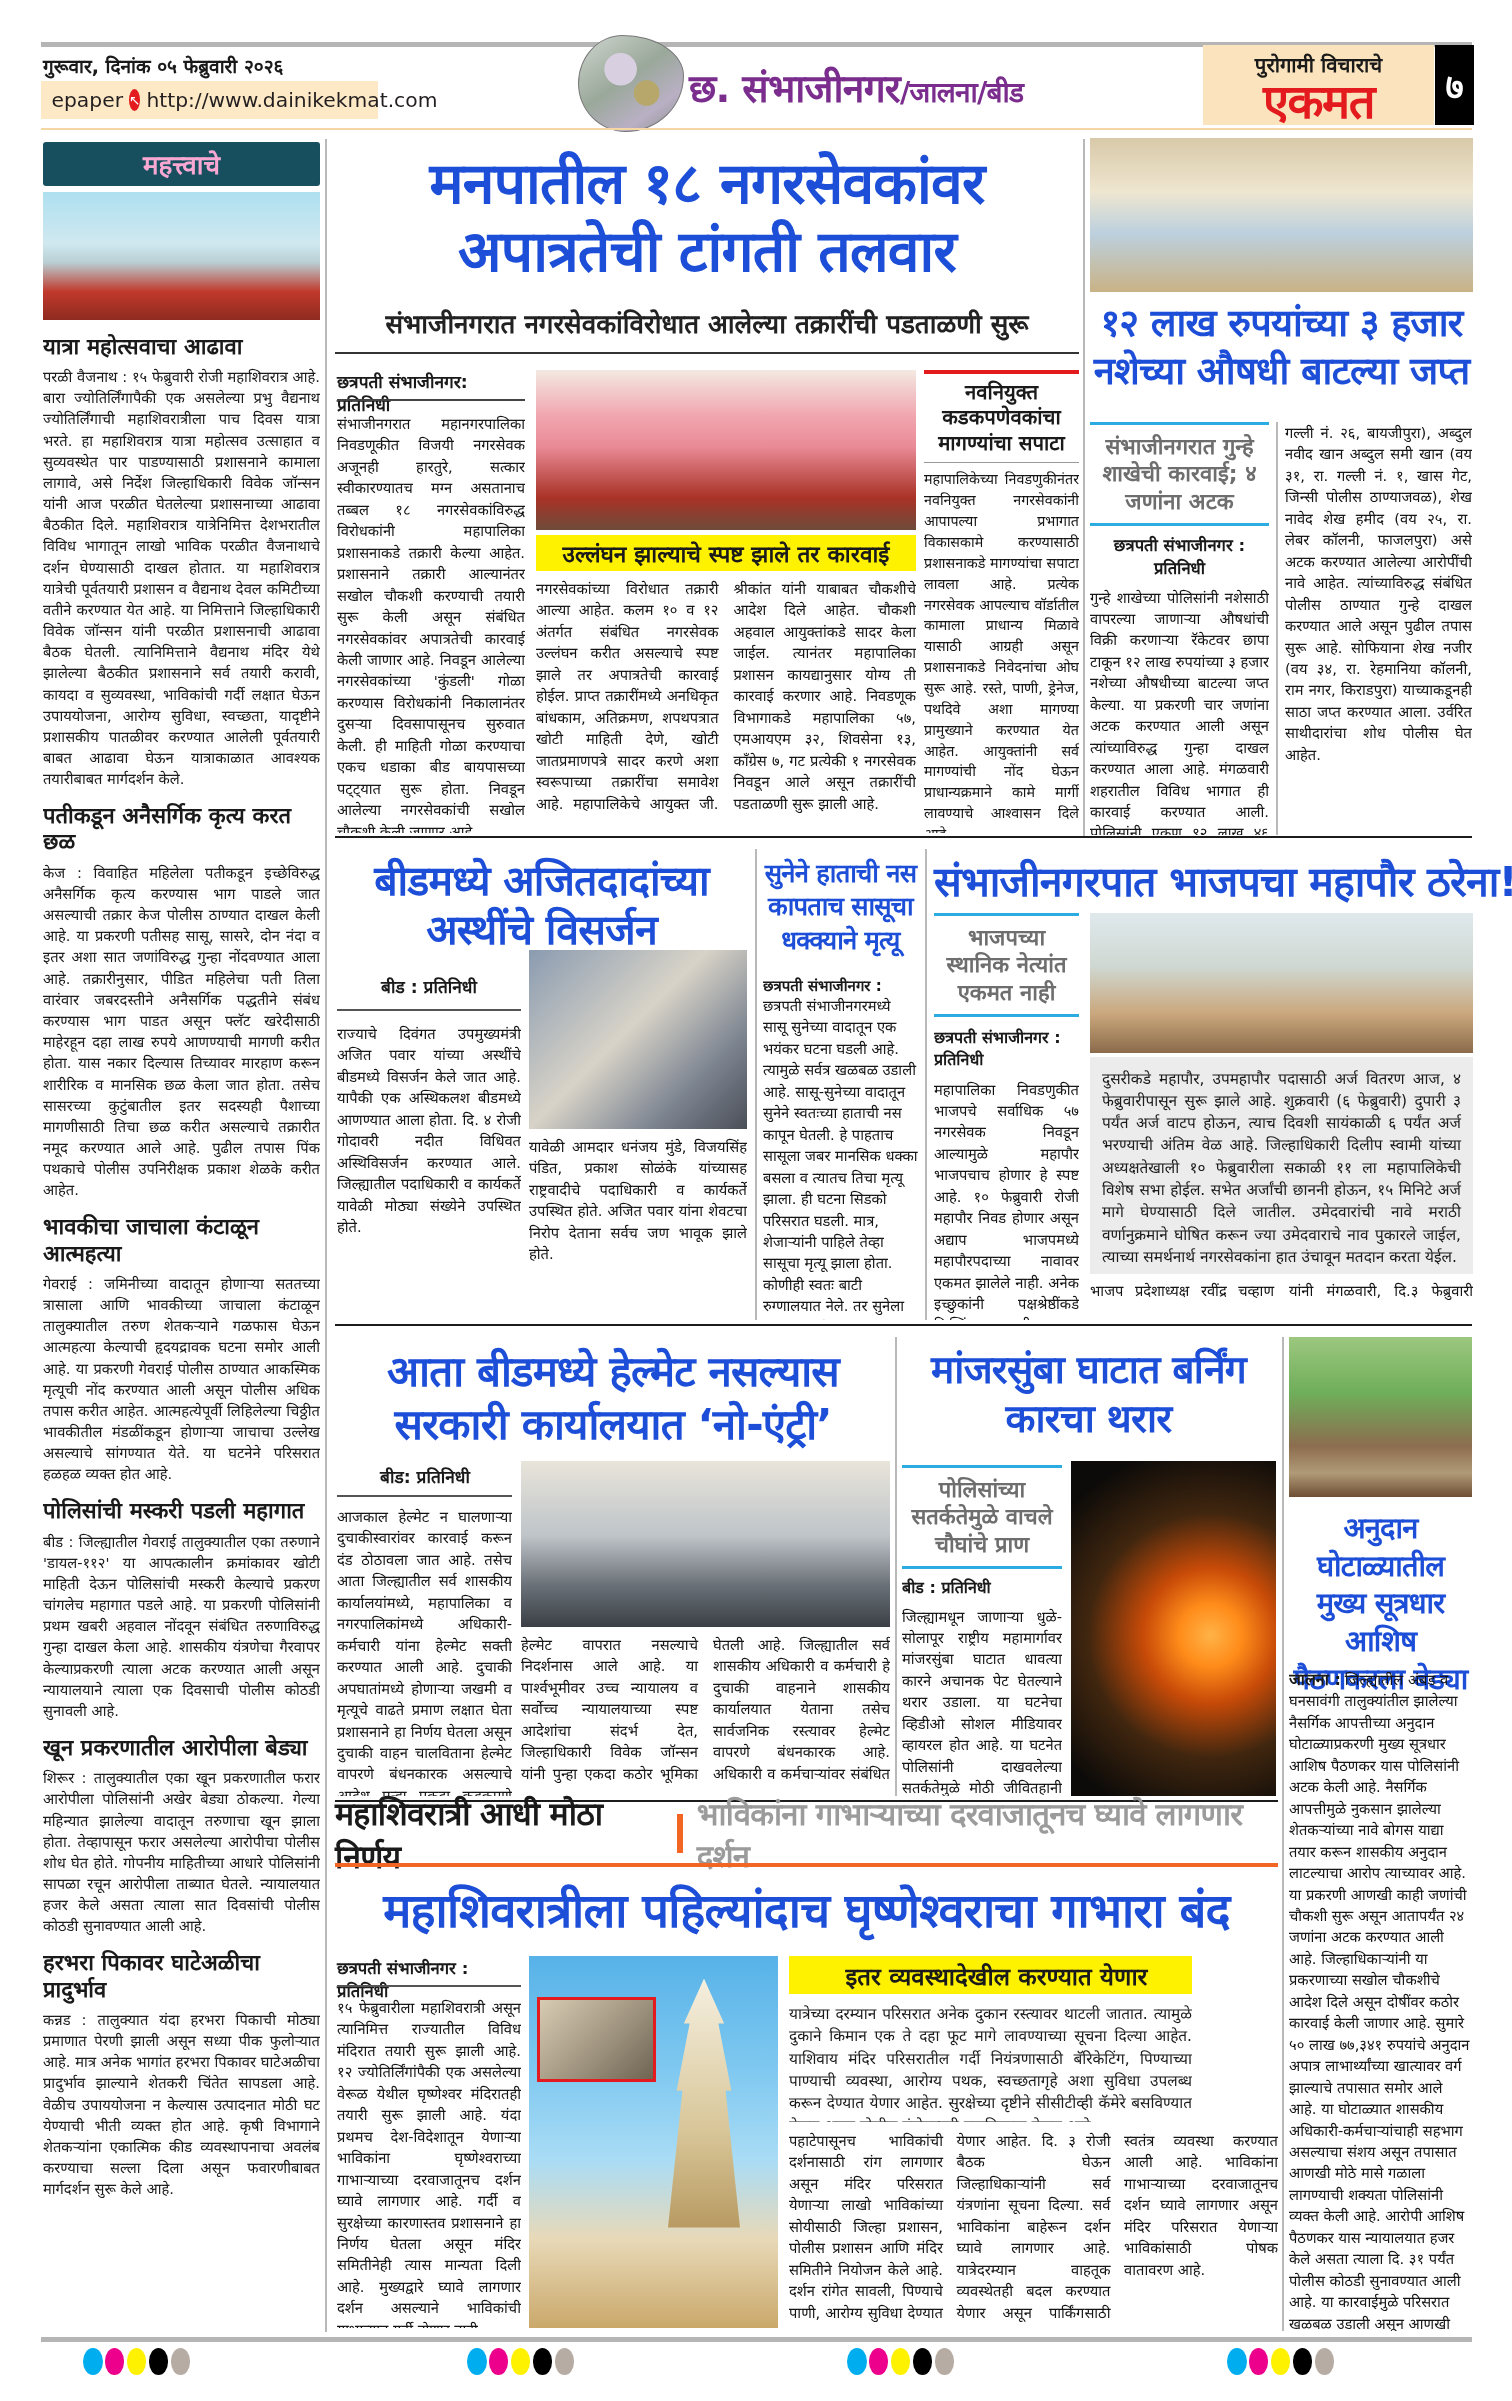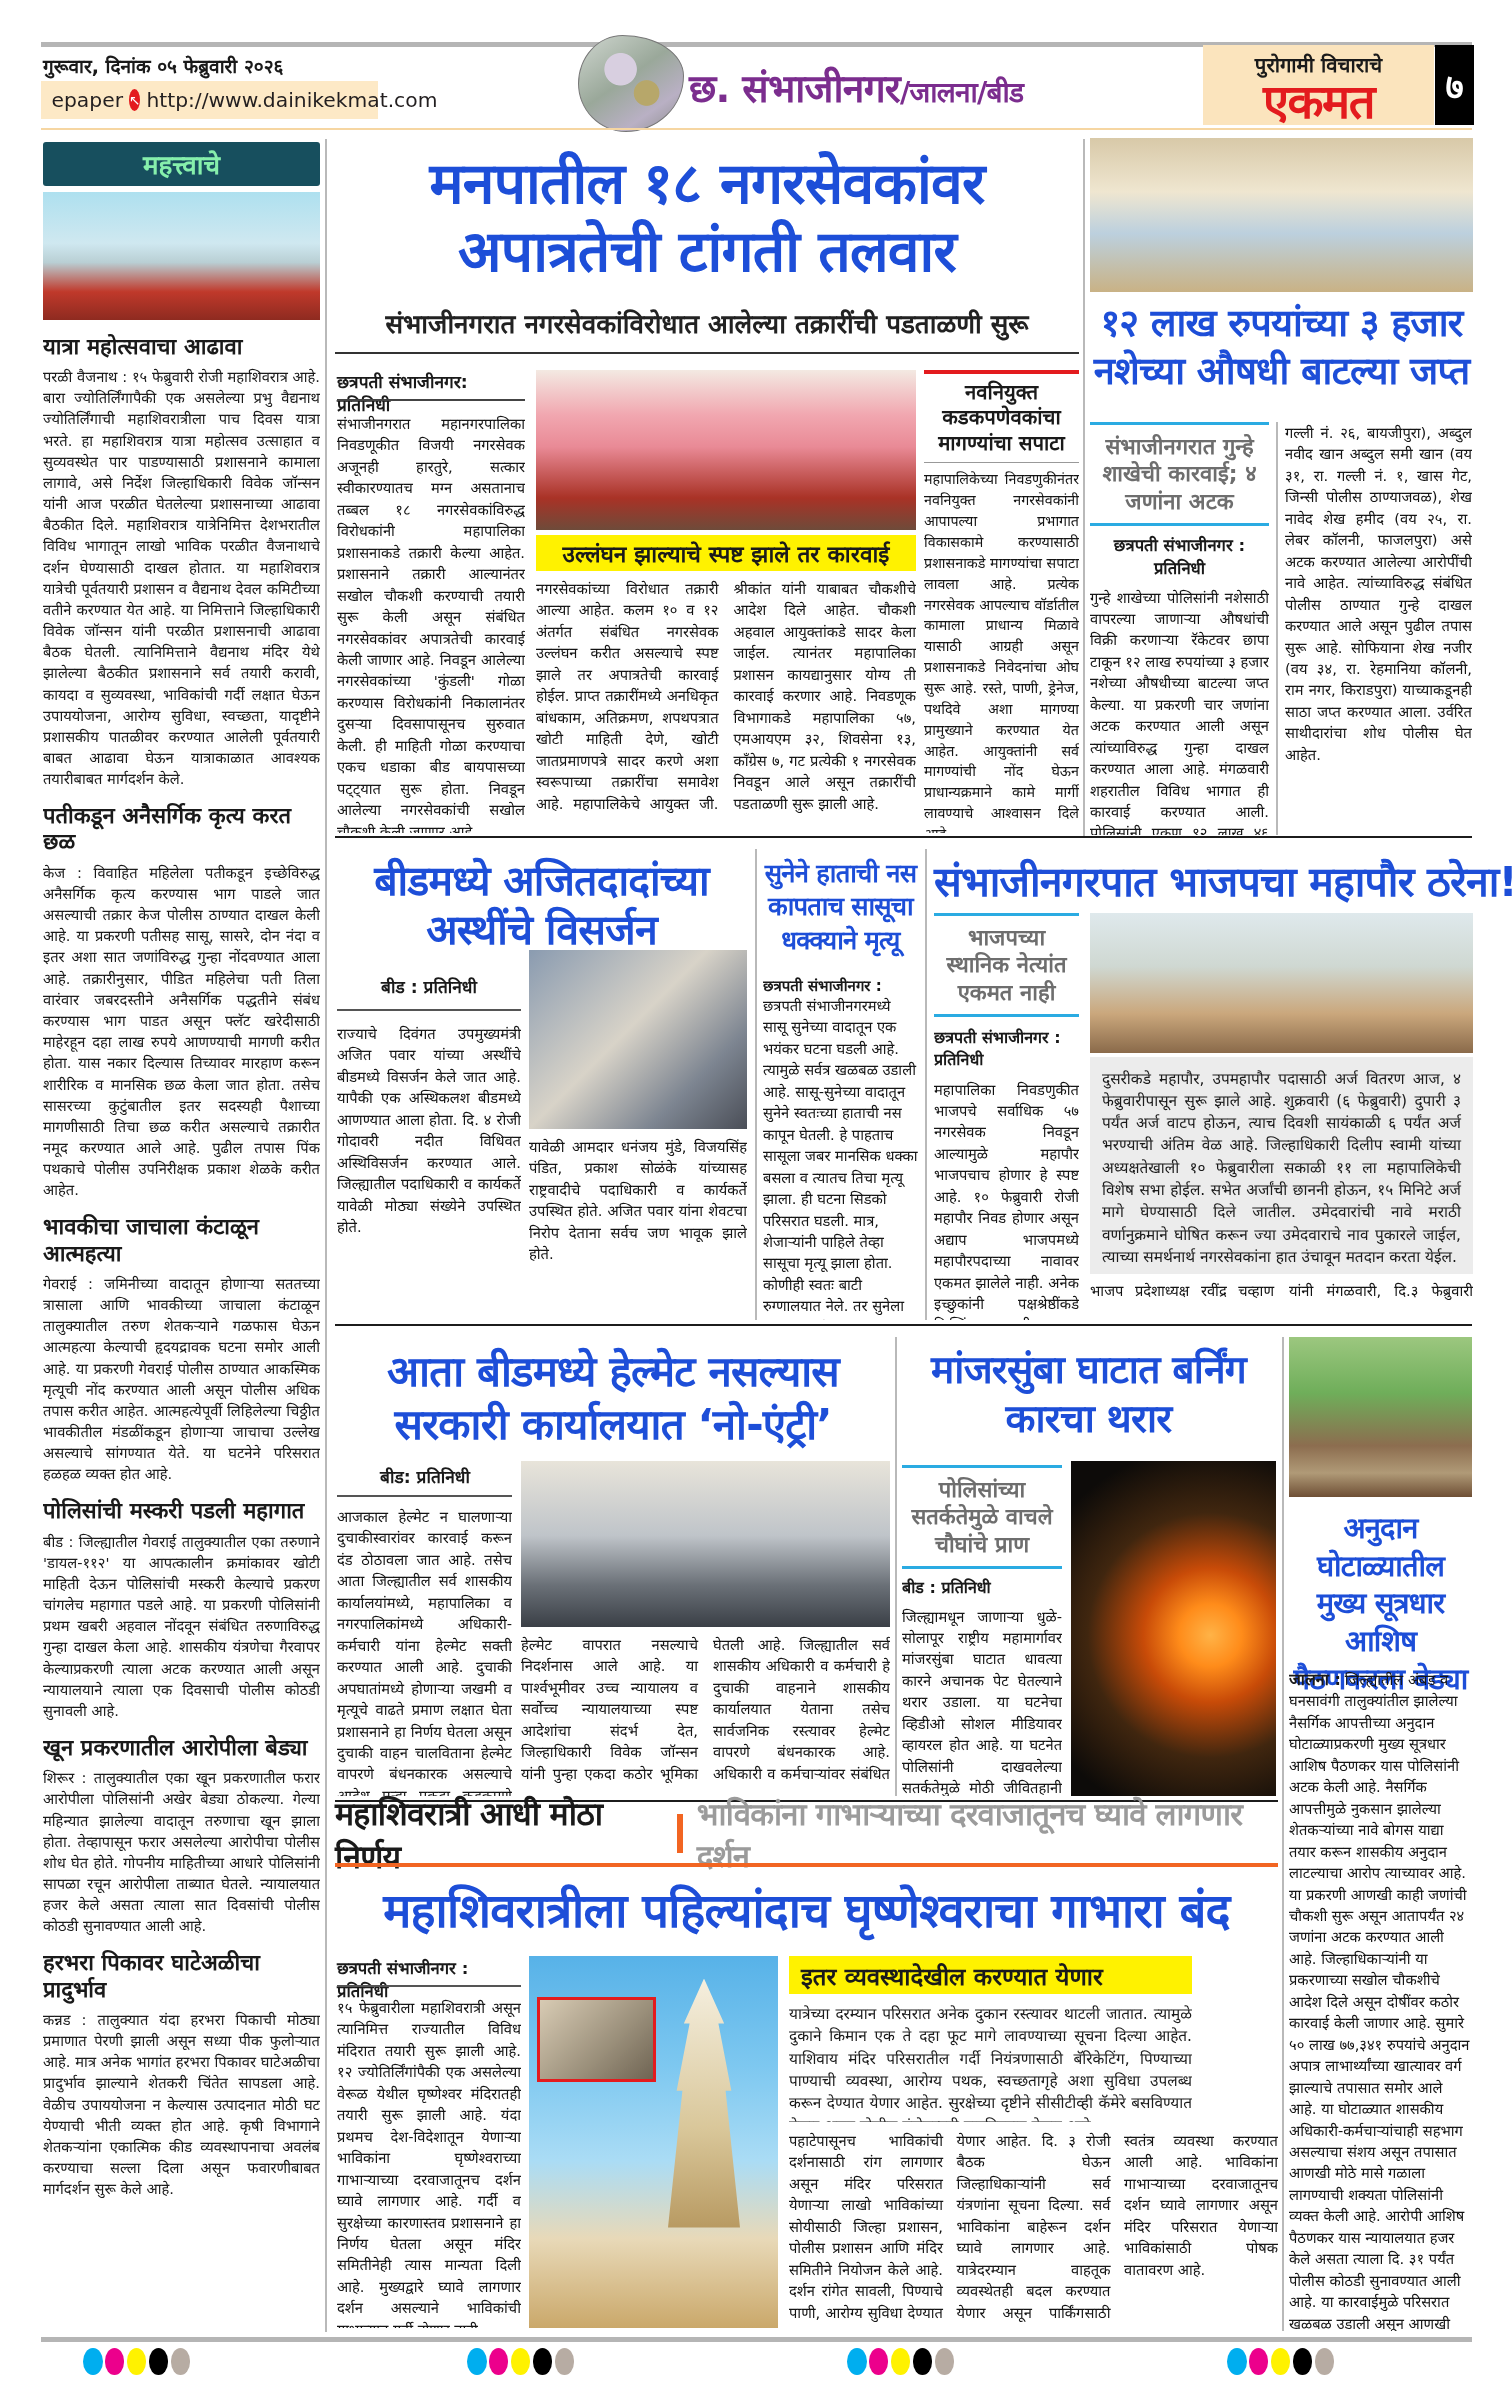--- a/index.html
+++ b/index.html
@@ -61,21 +61,21 @@
   <div class="abs vline" style="left:325px;top:139px;height:2193px;"></div>
   <div class="abs vline" style="left:1083px;top:139px;height:697px;"></div>
   <div class="abs vline" style="left:755px;top:849px;height:471px;"></div>
   <div class="abs vline" style="left:925px;top:849px;height:471px;"></div>
   <div class="abs vline" style="left:895px;top:1337px;height:459px;"></div>
   <div class="abs vline" style="left:1282px;top:1337px;height:994px;"></div>
   <div class="abs vline" style="left:1276px;top:422px;height:413px;"></div>
 
   <div class="abs clip" style="left:43px;top:142px;width:277px;height:2190px;">
     <div style="background:#174f5e;border-radius:3px;height:44px;display:flex;align-items:center;justify-content:center;">
-      <span class="b" style="color:#86efac;font-size:26px;">महत्त्वाचे</span>
+      <span class="b" style="color:#f9a8d4;font-size:26px;">महत्त्वाचे</span>
     </div>
     <div class="photo" style="height:128px;margin-top:6px;background:linear-gradient(180deg,#aee0ef 0%,#cfe8f0 40%,#b9cfd4 55%,#c0392b 78%,#8e2b20 100%);"></div>
 
     <div class="left-article-head">यात्रा महोत्सवाचा आढावा</div>
     <div class="left-article-body">परळी वैजनाथ : १५ फेब्रुवारी रोजी महाशिवरात्र आहे. बारा ज्योतिर्लिंगापैकी एक असलेल्या प्रभु वैद्यनाथ ज्योतिर्लिंगाची महाशिवरात्रीला पाच दिवस यात्रा भरते. हा महाशिवरात्र यात्रा महोत्सव उत्साहात व सुव्यवस्थेत पार पाडण्यासाठी प्रशासनाने कामाला लागावे, असे निर्देश जिल्हाधिकारी विवेक जॉन्सन यांनी आज परळीत घेतलेल्या प्रशासनाच्या आढावा बैठकीत दिले. महाशिवरात्र यात्रेनिमित्त देशभरातील विविध भागातून लाखो भाविक परळीत वैजनाथाचे दर्शन घेण्यासाठी दाखल होतात. या महाशिवरात्र यात्रेची पूर्वतयारी प्रशासन व वैद्यनाथ देवल कमिटीच्या वतीने करण्यात येत आहे. या निमित्ताने जिल्हाधिकारी विवेक जॉन्सन यांनी परळीत प्रशासनाची आढावा बैठक घेतली. त्यानिमित्ताने वैद्यनाथ मंदिर येथे झालेल्या बैठकीत प्रशासनाने सर्व तयारी करावी, कायदा व सुव्यवस्था, भाविकांची गर्दी लक्षात घेऊन उपाययोजना, आरोग्य सुविधा, स्वच्छता, यादृष्टीने प्रशासकीय पातळीवर करण्यात आलेली पूर्वतयारी बाबत आढावा घेऊन यात्राकाळात आवश्यक तयारीबाबत मार्गदर्शन केले.</div>
 
     <div class="left-article-head">पतीकडून अनैसर्गिक कृत्य करत छळ</div>
     <div class="left-article-body">केज : विवाहित महिलेला पतीकडून इच्छेविरुद्ध अनैसर्गिक कृत्य करण्यास भाग पाडले जात असल्याची तक्रार केज पोलीस ठाण्यात दाखल केली आहे. या प्रकरणी पतीसह सासू, सासरे, दोन नंदा व इतर अशा सात जणांविरुद्ध गुन्हा नोंदवण्यात आला आहे. तक्रारीनुसार, पीडित महिलेचा पती तिला वारंवार जबरदस्तीने अनैसर्गिक पद्धतीने संबंध करण्यास भाग पाडत असून फ्लॅट खरेदीसाठी माहेरहून दहा लाख रुपये आणण्याची मागणी करीत होता. यास नकार दिल्यास तिच्यावर मारहाण करून शारीरिक व मानसिक छळ केला जात होता. तसेच सासरच्या कुटुंबातील इतर सदस्यही पैशाच्या मागणीसाठी तिचा छळ करीत असल्याचे तक्रारीत नमूद करण्यात आले आहे. पुढील तपास पिंक पथकाचे पोलीस उपनिरीक्षक प्रकाश शेळके करीत आहेत.</div>
 
     <div class="left-article-head">भावकीचा जाचाला कंटाळून आत्महत्या</div>
@@ -191,21 +191,21 @@
 
   <div class="abs byline" style="left:337px;top:1956px;width:184px;font-size:16.6px;">छत्रपती संभाजीनगर : प्रतिनिधी</div>
   <div class="abs" style="left:337px;top:1985px;width:184px;height:1.5px;background:#555;"></div>
   <div class="abs body clip" style="left:337px;top:1997px;width:184px;height:331px;">१५ फेब्रुवारीला महाशिवरात्री असून त्यानिमित्त राज्यातील विविध मंदिरात तयारी सुरू झाली आहे. १२ ज्योतिर्लिंगांपैकी एक असलेल्या वेरूळ येथील घृष्णेश्वर मंदिरातही तयारी सुरू झाली आहे. यंदा प्रथमच देश-विदेशातून येणाऱ्या भाविकांना घृष्णेश्वराच्या गाभाऱ्याच्या दरवाजातूनच दर्शन घ्यावे लागणार आहे. गर्दी व सुरक्षेच्या कारणास्तव प्रशासनाने हा निर्णय घेतला असून मंदिर समितीनेही त्यास मान्यता दिली आहे. मुख्यद्वारे घ्यावे लागणार दर्शन असल्याने भाविकांची गाभाऱ्यात गर्दी होणार नाही.</div>
 
   <div class="abs photo" style="left:529px;top:1956px;width:249px;height:372px;background:linear-gradient(180deg,#57b2e8 0%,#7ec8f0 30%,#aadcf5 55%,#e8d9b8 76%,#caa86a 100%);">
     <div style="position:absolute;left:7.5px;top:41px;width:113px;height:79px;border:3px solid #e31b1e;background:linear-gradient(135deg,#d8cbb4,#9a8f7a 60%,#6f6453);"></div>
     <div style="position:absolute;left:139px;top:22.6px;width:72px;height:249px;background:linear-gradient(180deg,#f5efdf,#d9c79a 60%,#b89a62);clip-path:polygon(50% 0,78% 18%,70% 18%,88% 45%,80% 45%,100% 100%,0 100%,20% 45%,12% 45%,30% 18%,22% 18%);"></div>
   </div>
 
-  <div class="abs yellow b clip" style="left:789px;top:1956px;width:403px;height:38px;font-size:24px;display:flex;align-items:center;padding-left:12px;box-sizing:border-box;">
+  <div class="abs yellow b clip" style="left:789px;top:1956px;width:403px;height:38px;font-size:24px;display:flex;align-items:center;padding-left:12px;box-sizing:border-box;justify-content:center;">
     <span>इतर व्यवस्थादेखील करण्यात येणार</span>
   </div>
   <div class="abs just clip" style="left:789px;top:2003px;width:403px;height:119px;font-size:15.4px;line-height:1.45;">यात्रेच्या दरम्यान परिसरात अनेक दुकान रस्त्यावर थाटली जातात. त्यामुळे दुकाने किमान एक ते दहा फूट मागे लावण्याच्या सूचना दिल्या आहेत. याशिवाय मंदिर परिसरातील गर्दी नियंत्रणासाठी बॅरिकेटिंग, पिण्याच्या पाण्याची व्यवस्था, आरोग्य पथक, स्वच्छतागृहे अशा सुविधा उपलब्ध करून देण्यात येणार आहेत. सुरक्षेच्या दृष्टीने सीसीटीव्ही कॅमेरे बसविण्यात येणार असून पोलीस बंदोबस्तही वाढविण्यात येणार आहे.</div>
   <div class="abs body clip" style="left:789px;top:2130px;width:489px;height:199px;column-count:3;column-gap:13.6px;">पहाटेपासूनच भाविकांची दर्शनासाठी रांग लागणार असून मंदिर परिसरात येणाऱ्या लाखो भाविकांच्या सोयीसाठी जिल्हा प्रशासन, पोलीस प्रशासन आणि मंदिर समितीने नियोजन केले आहे. दर्शन रांगेत सावली, पिण्याचे पाणी, आरोग्य सुविधा देण्यात येणार आहेत. दि. ३ रोजी बैठक घेऊन जिल्हाधिकाऱ्यांनी सर्व यंत्रणांना सूचना दिल्या. सर्व भाविकांना बाहेरून दर्शन घ्यावे लागणार आहे. यात्रेदरम्यान वाहतूक व्यवस्थेतही बदल करण्यात येणार असून पार्किंगसाठी स्वतंत्र व्यवस्था करण्यात आली आहे. भाविकांना गाभाऱ्याच्या दरवाजातूनच दर्शन घ्यावे लागणार असून मंदिर परिसरात येणाऱ्या भाविकांसाठी पोषक वातावरण आहे.</div>
 
   <div class="abs rule-gray" style="left:41px;top:2337px;width:1431px;height:5.3px;"></div>
   <div class="abs" style="left:83px;top:2348px;">
     <span class="dot" style="background:#00aeef;"></span><span class="dot" style="background:#ec008c;"></span><span class="dot" style="background:#fff200;"></span><span class="dot" style="background:#000;"></span><span class="dot" style="background:#b7aca3;"></span>
   </div>
   <div class="abs" style="left:467px;top:2348px;">

